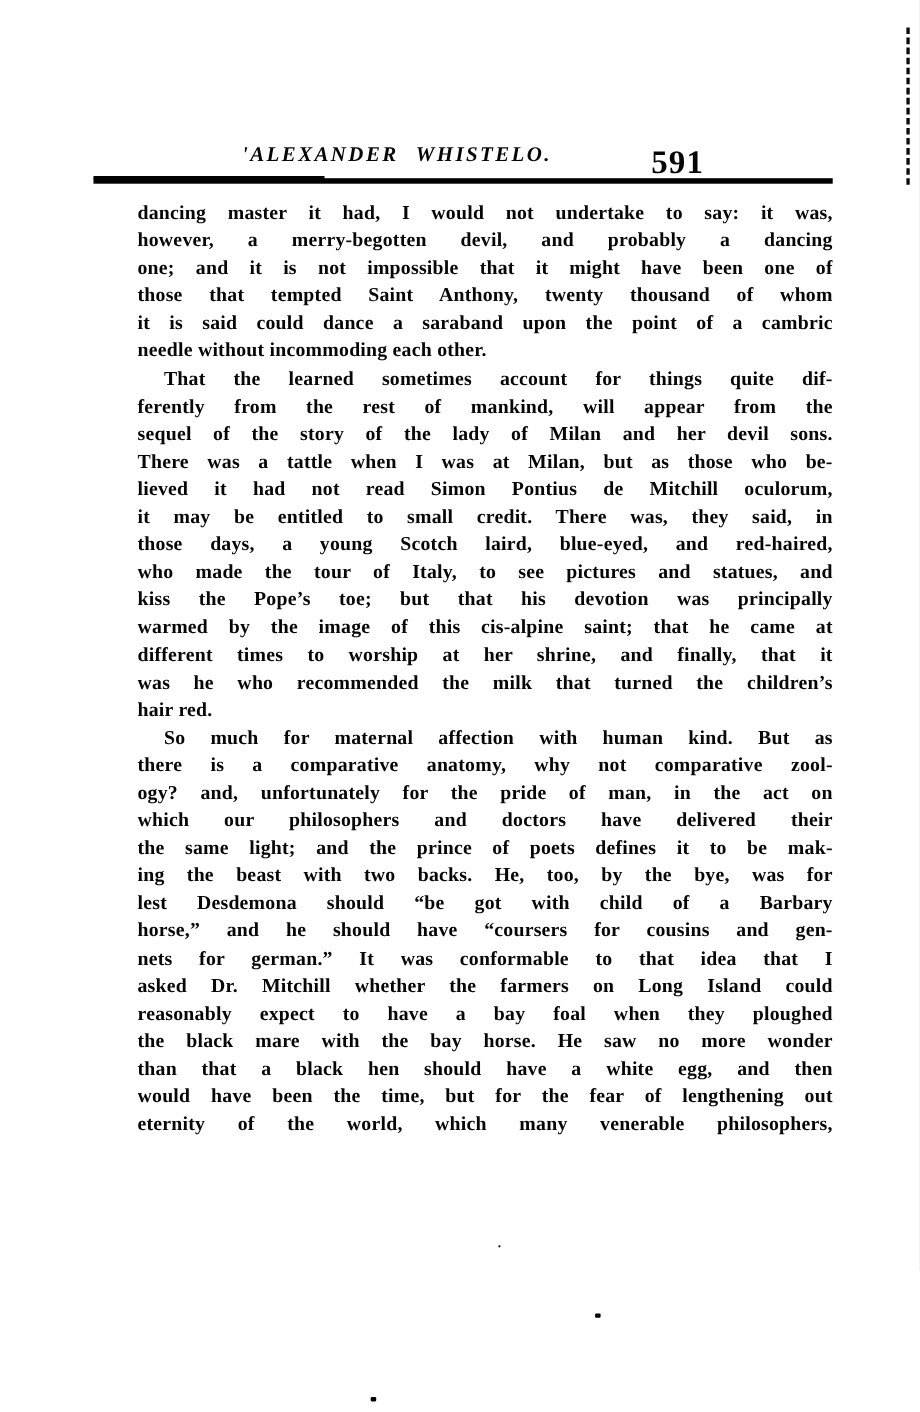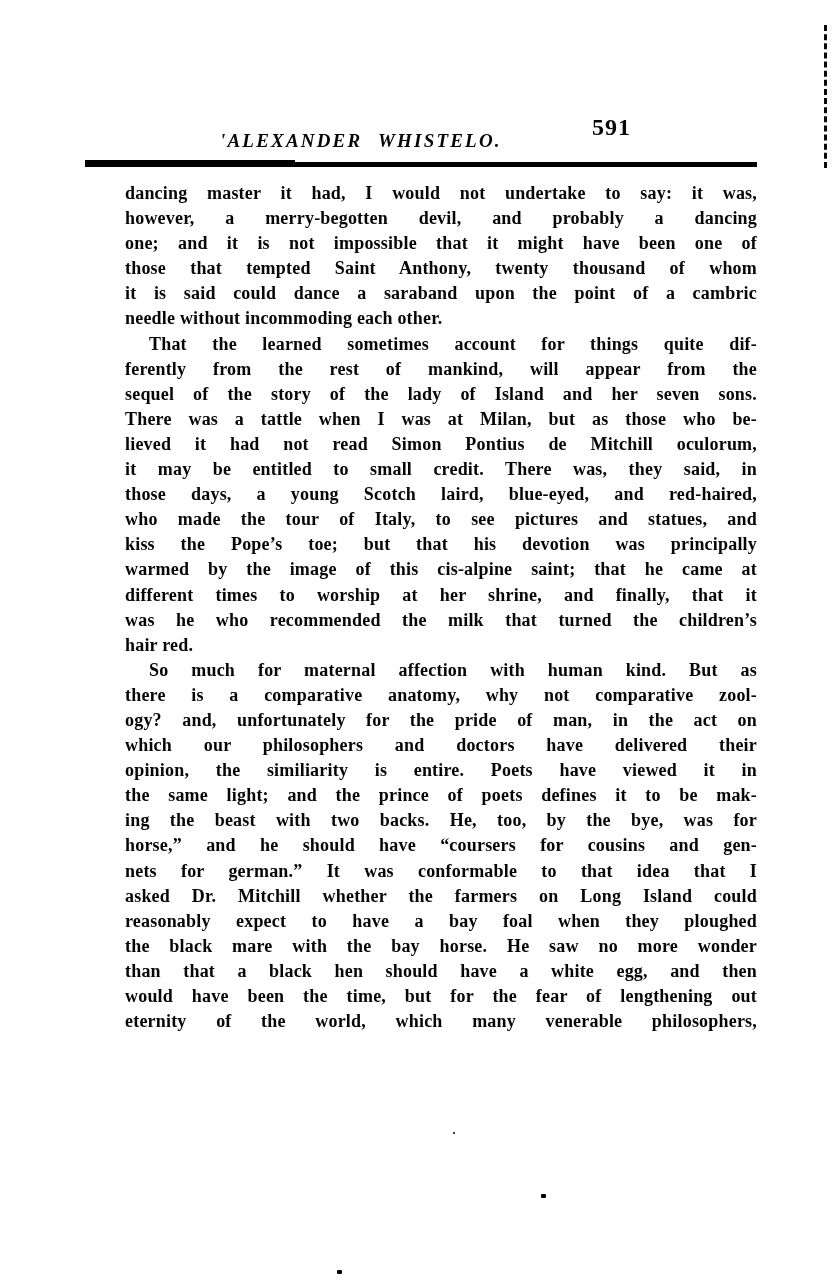--- a/index.html
+++ b/index.html
@@ -20,23 +20,23 @@
     font-style: italic;
     font-weight: 700;
     font-size: 19px;
     letter-spacing: 2.2px;
     word-spacing: 9px;
     white-space: nowrap;
   }
   #folio {
     position: absolute;
     left: 592px;
-    top: 115px;
+    top: 133px;
     font-weight: 700;
-    font-size: 24px;
+    font-size: 30px;
     letter-spacing: 1px;
     line-height: 1;
   }
   #header-rule {
     position: absolute;
     left: 85px;
     top: 162px;
     width: 672px;
     height: 5px;
     background: #000;
@@ -101,40 +101,40 @@
         <div class="line">dancing master it had, I would not undertake to say: it was,</div>
         <div class="line">however, a merry-begotten devil, and probably a dancing</div>
         <div class="line">one; and it is not impossible that it might have been one of</div>
         <div class="line">those that tempted Saint Anthony, twenty thousand of whom</div>
         <div class="line">it is said could dance a saraband upon the point of a cambric</div>
         <div class="line last">needle without incommoding each other.</div>
       </div>
       <div class="paragraph">
         <div class="line indent">That the learned sometimes account for things quite dif-</div>
         <div class="line">ferently from the rest of mankind, will appear from the</div>
-        <div class="line">sequel of the story of the lady of Island and her seven sons.</div>
+        <div class="line">sequel of the story of the lady of Milan and her devil sons.</div>
         <div class="line">There was a tattle when I was at Milan, but as those who be-</div>
         <div class="line">lieved it had not read Simon Pontius de Mitchill oculorum,</div>
         <div class="line">it may be entitled to small credit.  There was, they said, in</div>
         <div class="line">those days, a young Scotch laird, blue-eyed, and red-haired,</div>
         <div class="line">who made the tour of Italy, to see pictures and statues, and</div>
         <div class="line">kiss the Pope’s toe; but that his devotion was principally</div>
         <div class="line">warmed by the image of this cis-alpine saint; that he came at</div>
         <div class="line">different times to worship at her shrine, and finally, that it</div>
         <div class="line">was he who recommended the milk that turned the children’s</div>
         <div class="line last">hair red.</div>
       </div>
       <div class="paragraph">
         <div class="line indent">So much for maternal affection with human kind.  But as</div>
         <div class="line">there is a comparative anatomy, why not comparative zool-</div>
         <div class="line">ogy? and, unfortunately for the pride of man, in the act on</div>
         <div class="line">which our philosophers and doctors have delivered their</div>
-        <div class="line">opinion, the similiarity is entire.  Poets have viewed it in</div>
         <div class="line">the same light; and the prince of poets defines it to be mak-</div>
         <div class="line">ing the beast with two backs.  He, too, by the bye, was for</div>
+        <div class="line">lest Desdemona should “be got with child of a Barbary</div>
         <div class="line">horse,” and he should have “coursers for cousins and gen-</div>
         <div class="line">nets for german.”  It was conformable to that idea that I</div>
         <div class="line">asked Dr. Mitchill whether the farmers on Long Island could</div>
         <div class="line">reasonably expect to have a bay foal when they ploughed</div>
         <div class="line">the black mare with the bay horse.  He saw no more wonder</div>
         <div class="line">than that a black hen should have a white egg, and then</div>
         <div class="line">would have been the time, but for the fear of lengthening out</div>
         <div class="line">eternity of the world, which many venerable philosophers,</div>
       </div>
     </div>

